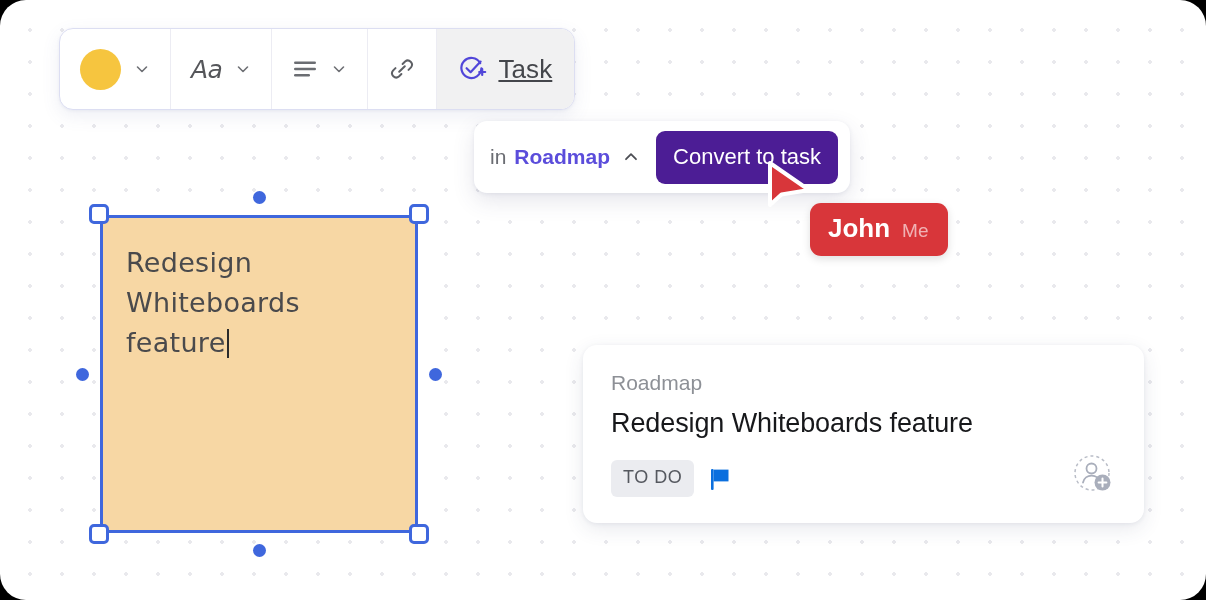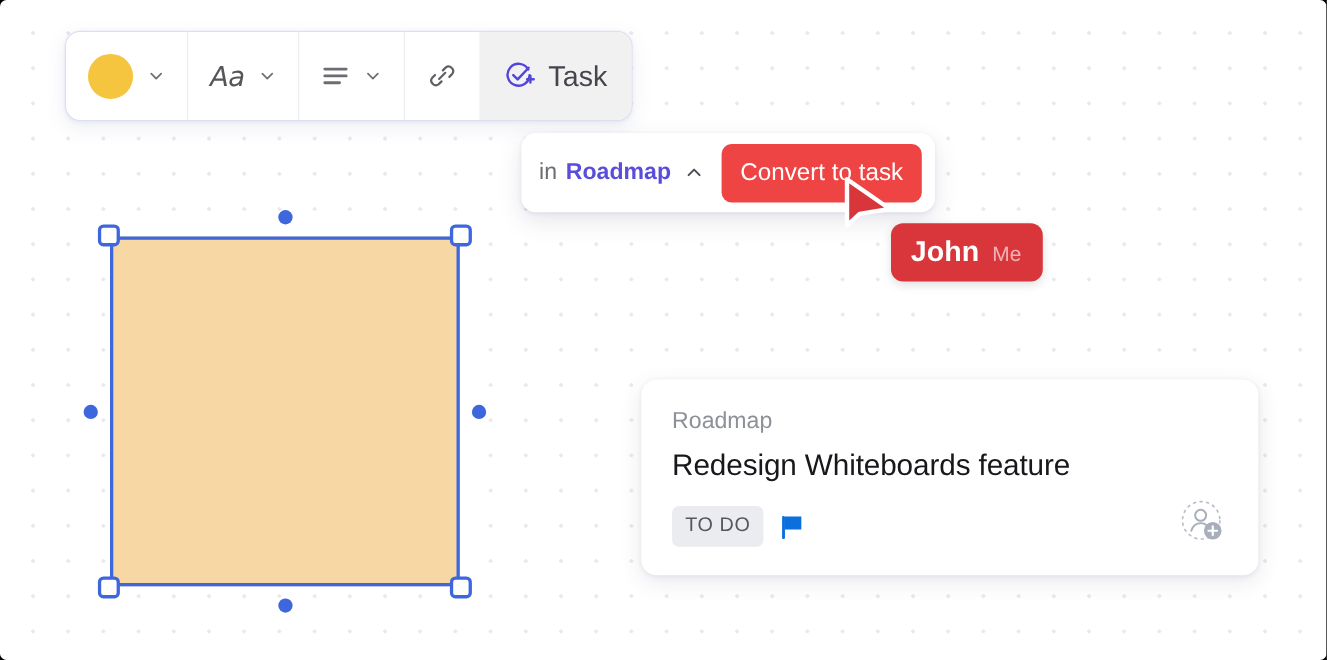--- a/index.html
+++ b/index.html
@@ -13,21 +13,21 @@
   * { box-sizing: border-box; }
 
   .canvas {
     position: relative;
     width: 1206px;
     height: 600px;
     background-color: #ffffff;
     background-image: radial-gradient(#e9e9ed 1.6px, transparent 1.7px);
     background-size: 32px 32px;
     background-position: 14px 14px;
-    border-radius: 6px;
+    border-radius: 26px;
     overflow: hidden;
     font-family: "Liberation Sans", sans-serif;
   }
 
   
   .toolbar {
     position: absolute;
     left: 59px;
     top: 28px;
     height: 82px;
@@ -71,20 +71,21 @@
     color: #55565a;
     letter-spacing: -0.5px;
   }
   .align-icon { display: block; }
   .link-icon { display: block; }
   .task-icon { display: block; }
   .task-label {
     font-size: 26px;
     color: #44464b;
     letter-spacing: 0.1px;
+    text-decoration: underline;
   }
 
   
   .convert-pop {
     position: absolute;
     left: 474px;
     top: 121px;
     height: 72px;
     display: flex;
     align-items: center;
@@ -101,21 +102,21 @@
     margin-right: 8px;
   }
   .space-name {
     font-size: 21px;
     font-weight: bold;
     color: #5b4ddb;
     margin-right: 12px;
   }
   .chev-up { display: block; margin-right: 16px; }
   .convert-btn {
-    background: #ef4444;
+    background: #4c1d95;
     color: #ffffff;
     font-size: 22px;
     border: none;
     border-radius: 9px;
     padding: 13px 17px 14px 17px;
     font-family: "Liberation Sans", sans-serif;
     cursor: pointer;
     white-space: nowrap;
   }
 
@@ -330,20 +331,23 @@
     </svg>
   </span>
 
   <div class="name-tag">
     <span class="n-user">John</span>
     <span class="n-me">Me</span>
   </div>
 
   <div class="note-wrap">
     <div class="note-body"></div>
+    <div class="note-text"><span>Redesign
+Whiteboards
+feature</span><span class="caret"></span></div>
 
     <span class="h-sq tl"></span>
     <span class="h-sq tr"></span>
     <span class="h-sq bl"></span>
     <span class="h-sq br"></span>
     <span class="h-dot t"></span>
     <span class="h-dot b"></span>
     <span class="h-dot l"></span>
     <span class="h-dot r"></span>
   </div>

